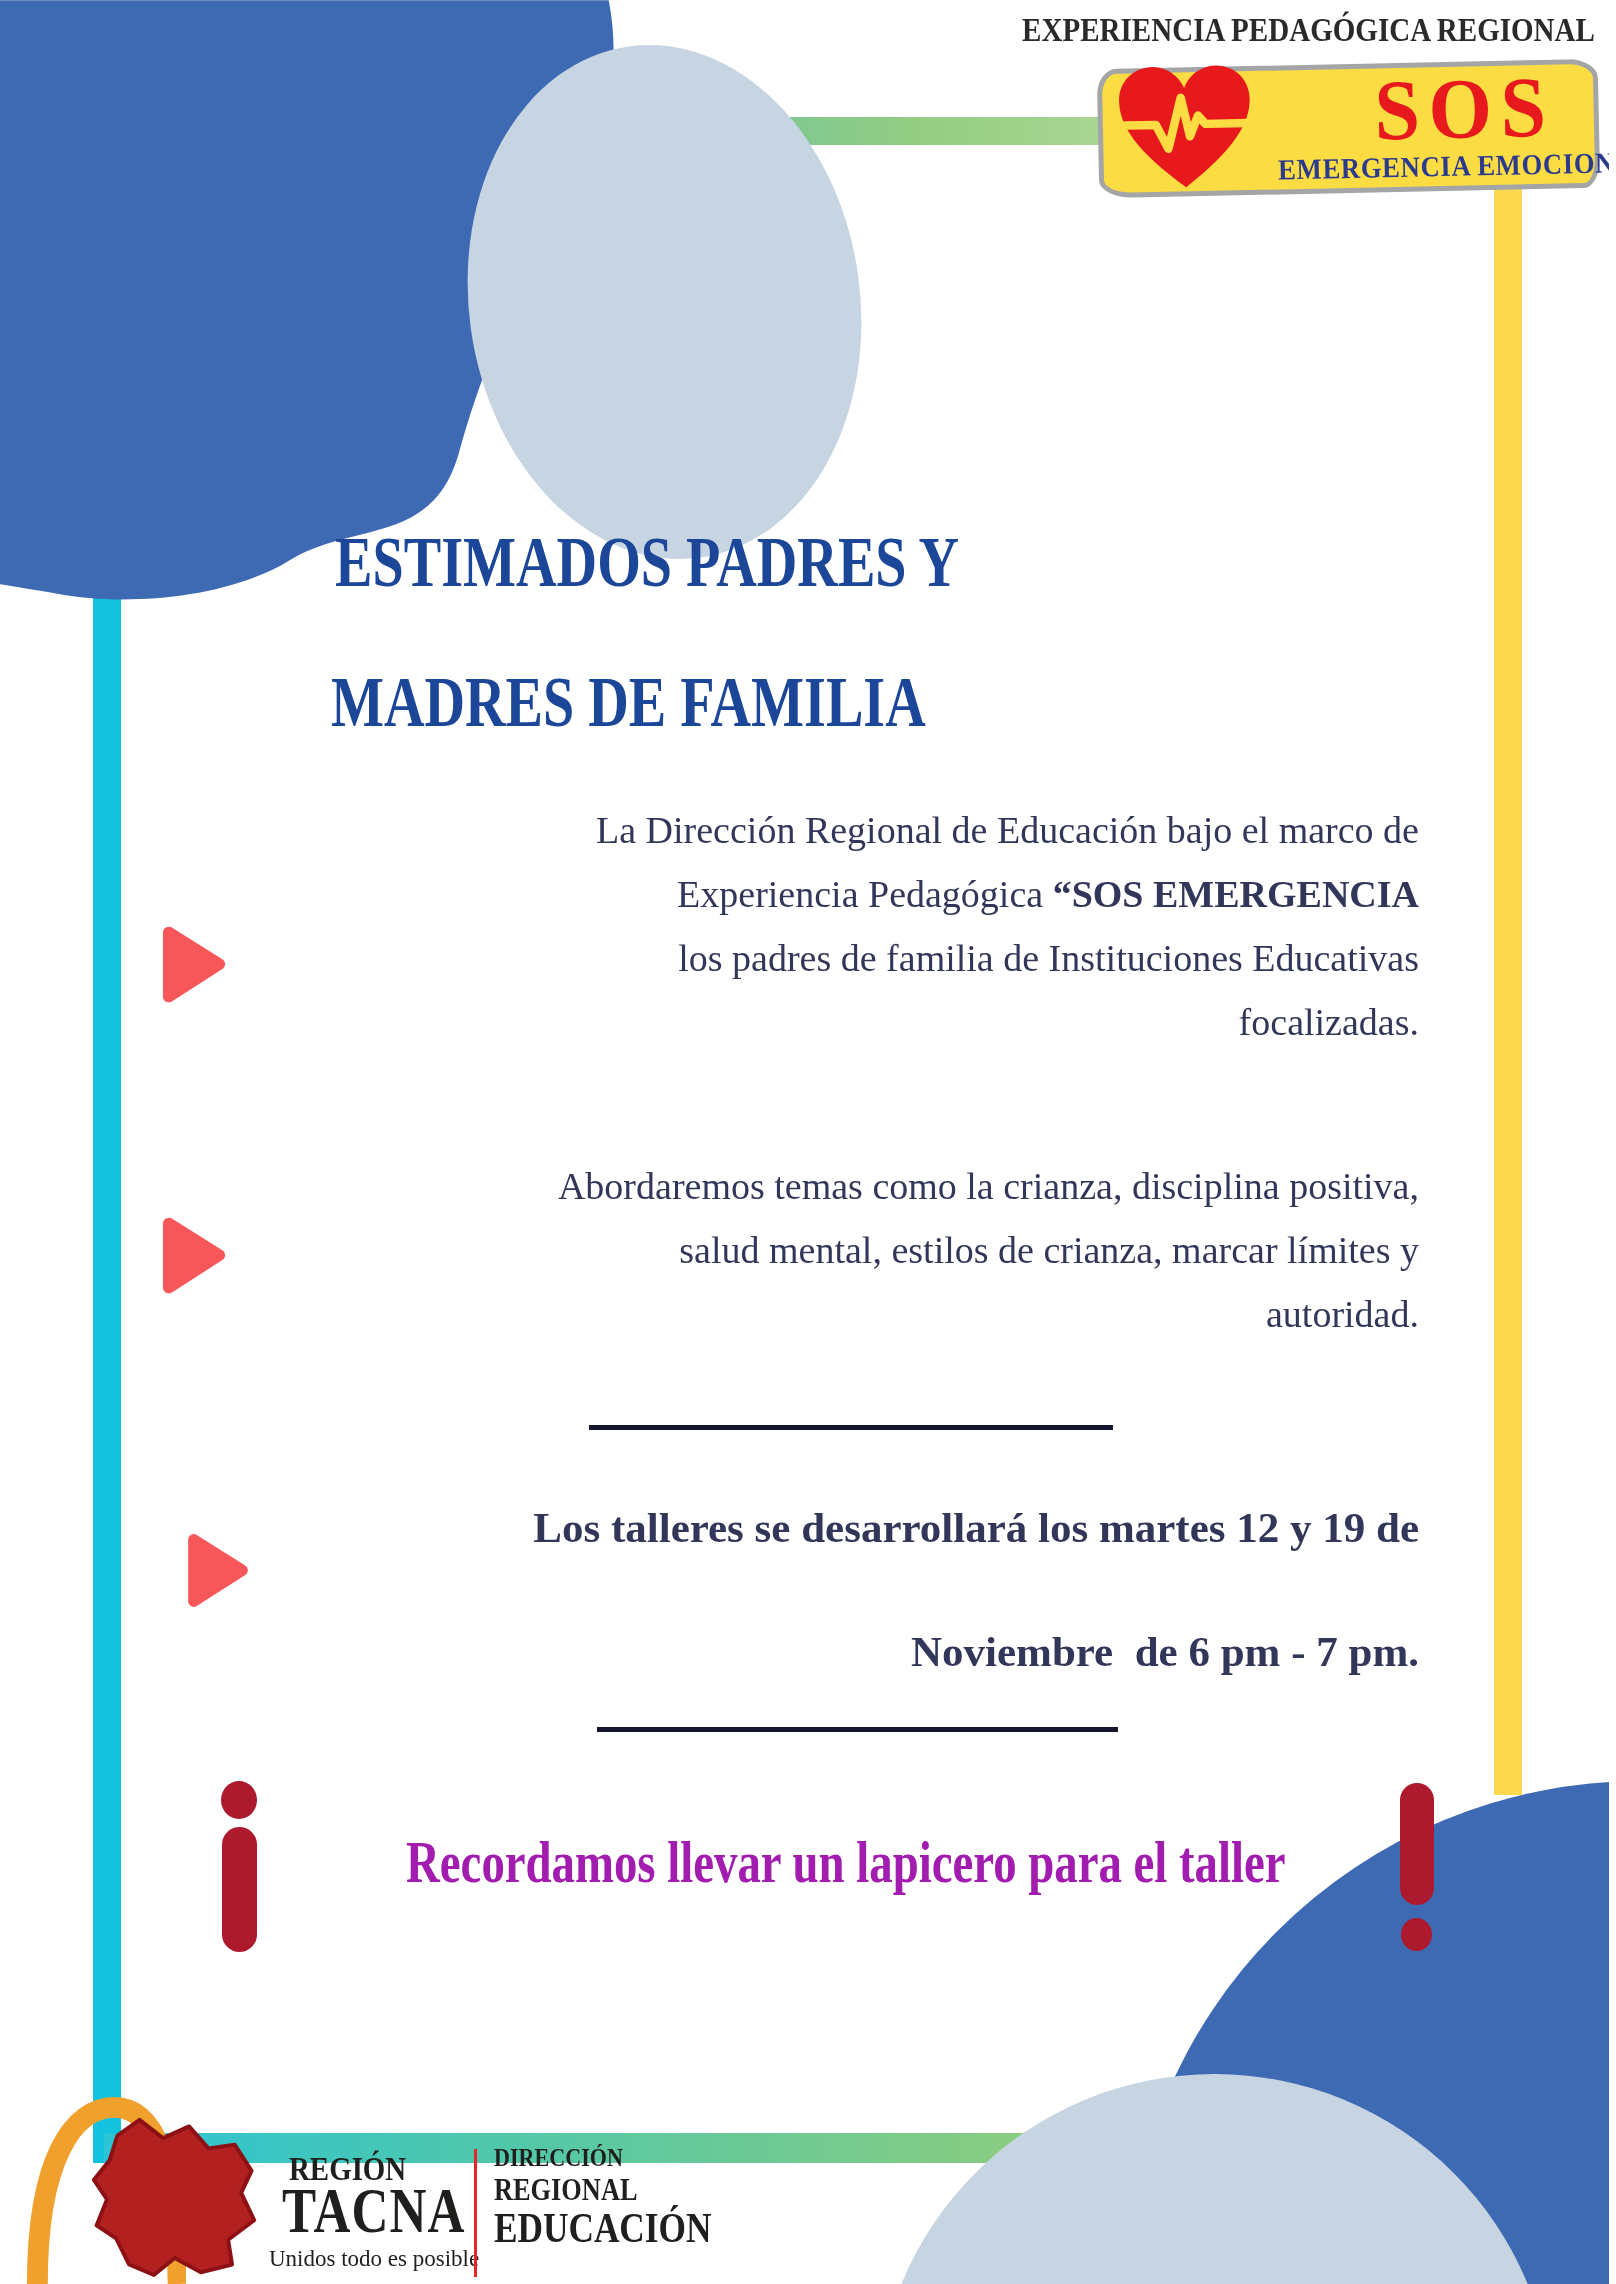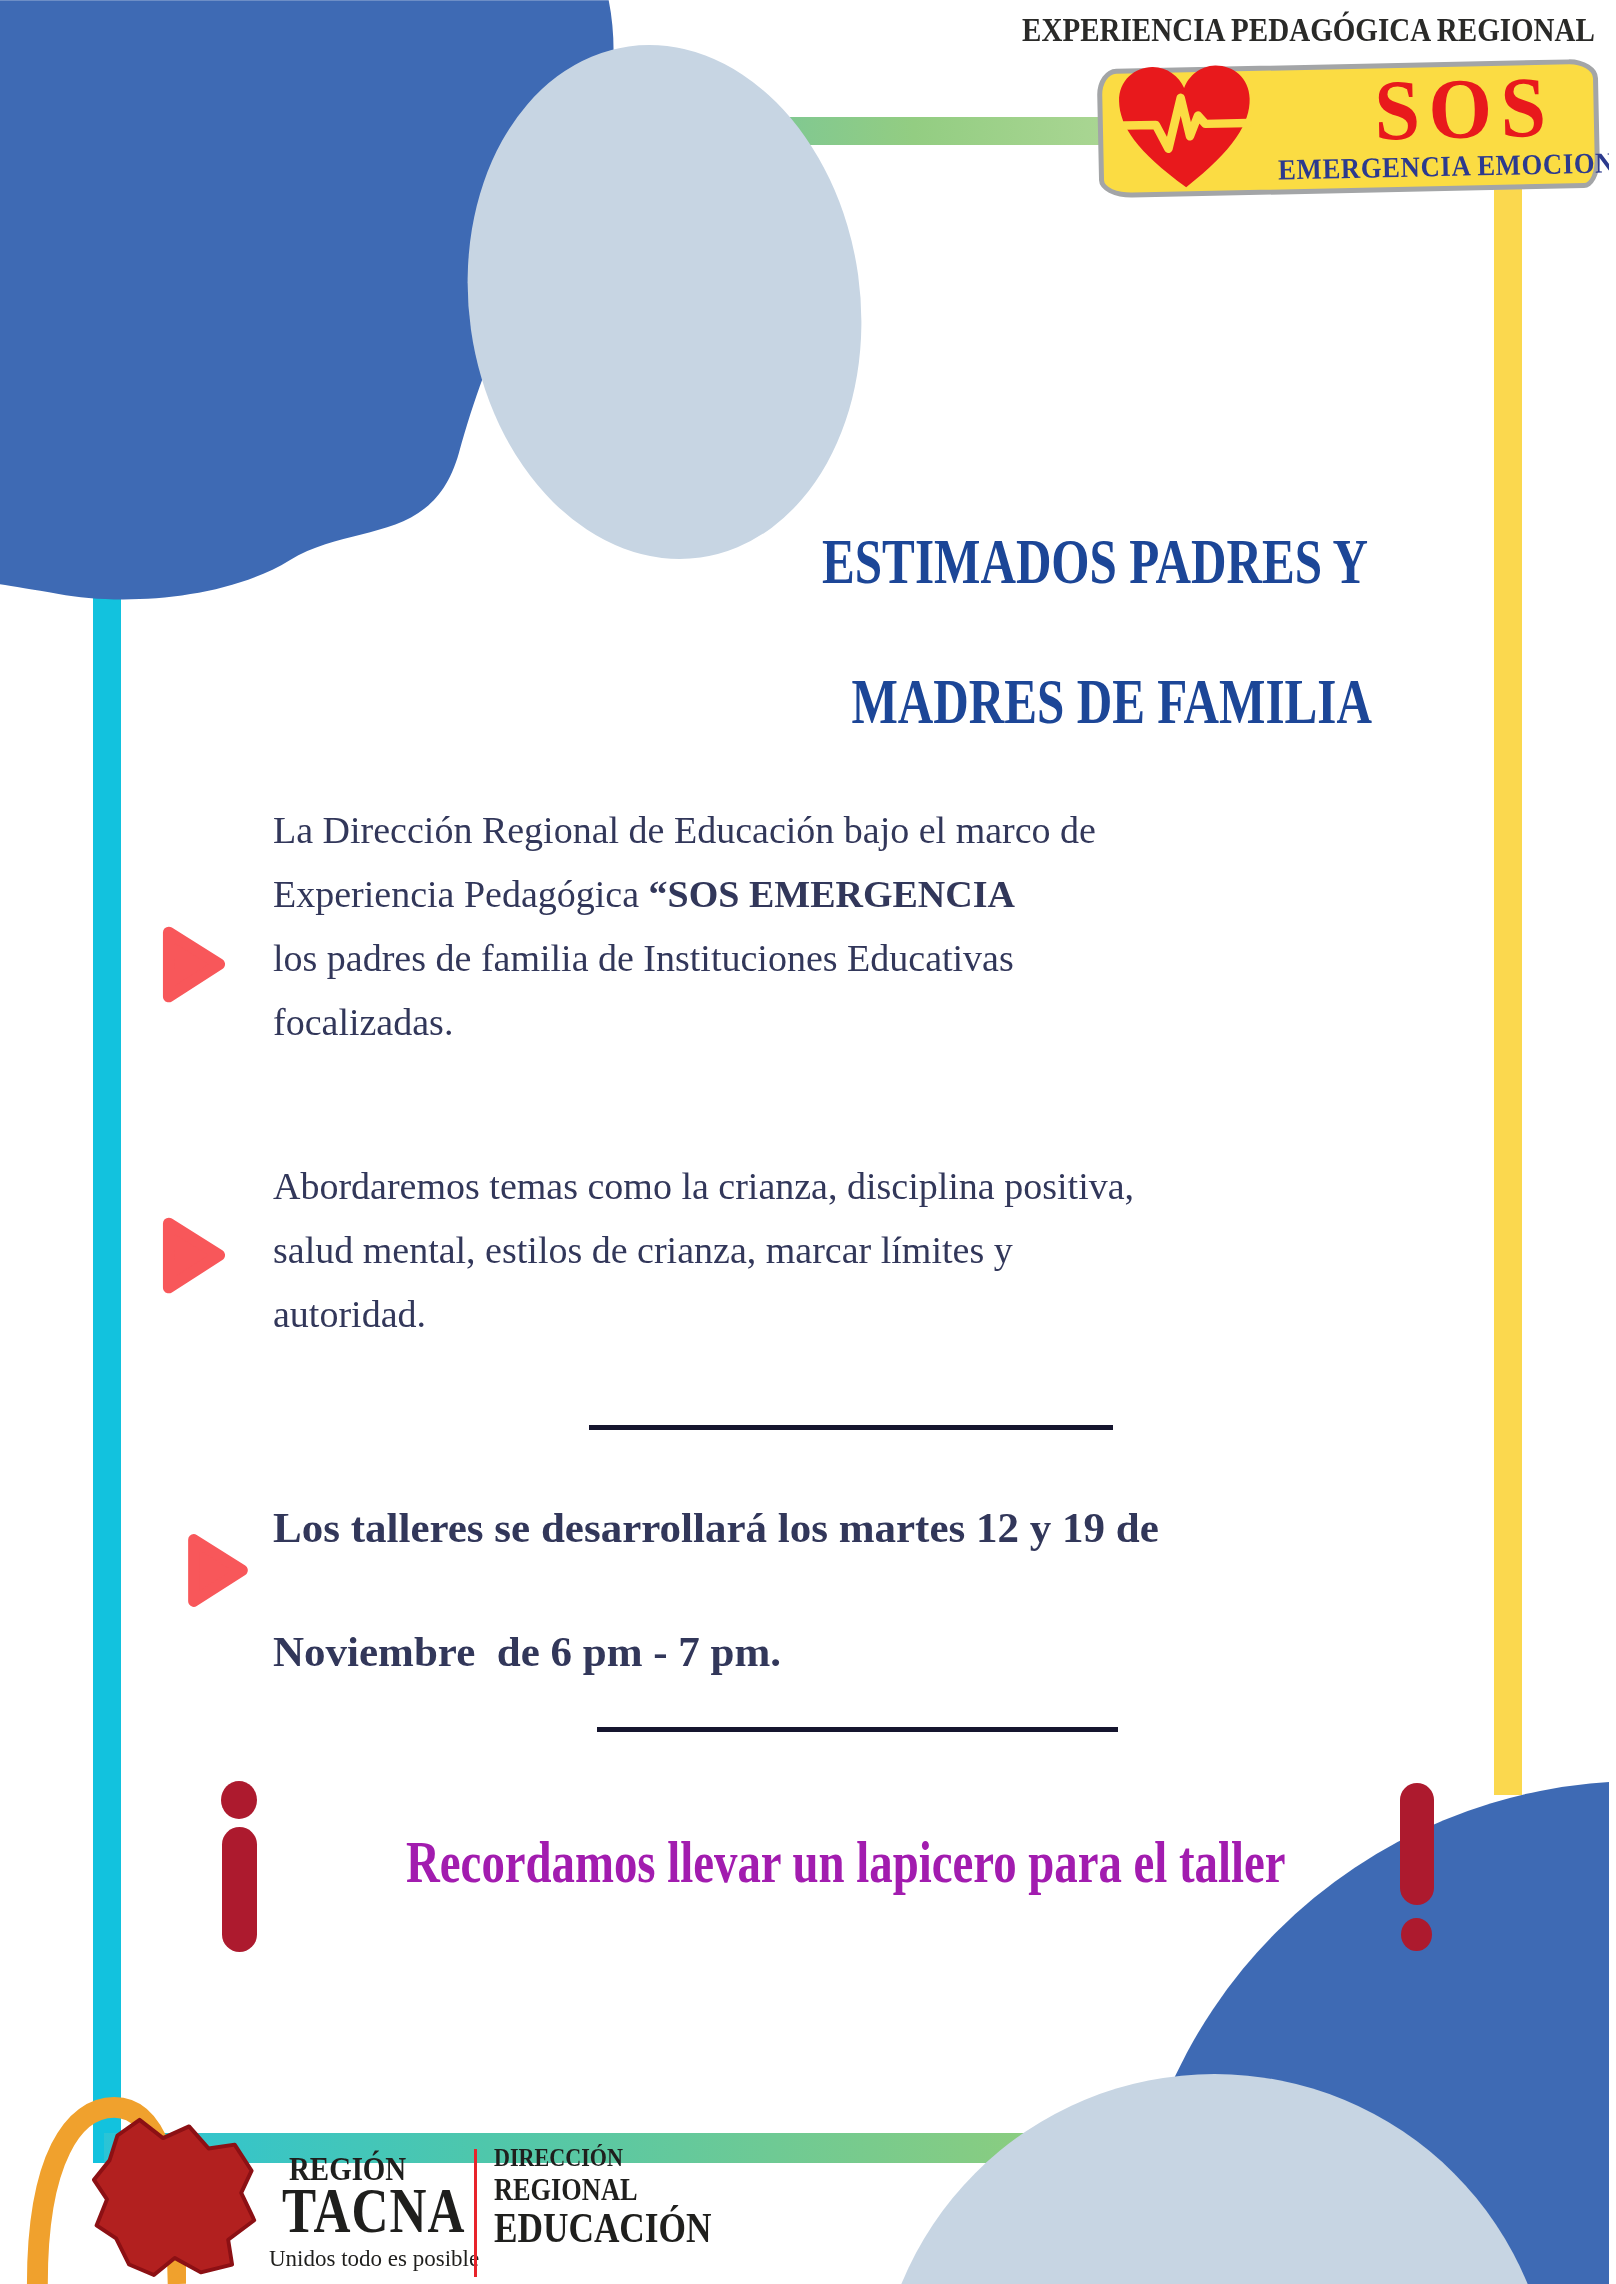--- a/index.html
+++ b/index.html
@@ -73,29 +73,29 @@
   }
   .sos-sub{
     font-size:29px;font-weight:bold;color:#2c3a8e;
     letter-spacing:0.7px;margin-top:3.9px;white-space:pre;
     transform:scaleX(0.92);transform-origin:center;
   }
 
   
   .title{
     left:247px;top:492px;width:1198px;
-    text-align:right;line-height:140px;
-    color:#1c4697;font-size:63px;font-weight:800;
+    text-align:left;line-height:140px;
+    color:#1c4697;font-size:72px;font-weight:800;
   }
   .title .line{white-space:pre;}
   .condense{display:inline-block;transform:scaleX(0.78);transform-origin:center;}
 
   
   .para{
-    left:273px;width:1146px;text-align:left;
+    left:273px;width:1146px;text-align:right;
     color:#32375a;
   }
   .para .line{white-space:pre;display:block;}
   .p1{top:798px;font-size:38px;line-height:64px;font-weight:normal;}
   .p2{top:1154px;font-size:38px;line-height:64px;font-weight:normal;}
   .p3{top:1466px;font-size:43px;line-height:124px;font-weight:bold;}
   .bold{font-weight:bold;}
 
   .bullet{position:absolute;}
 

